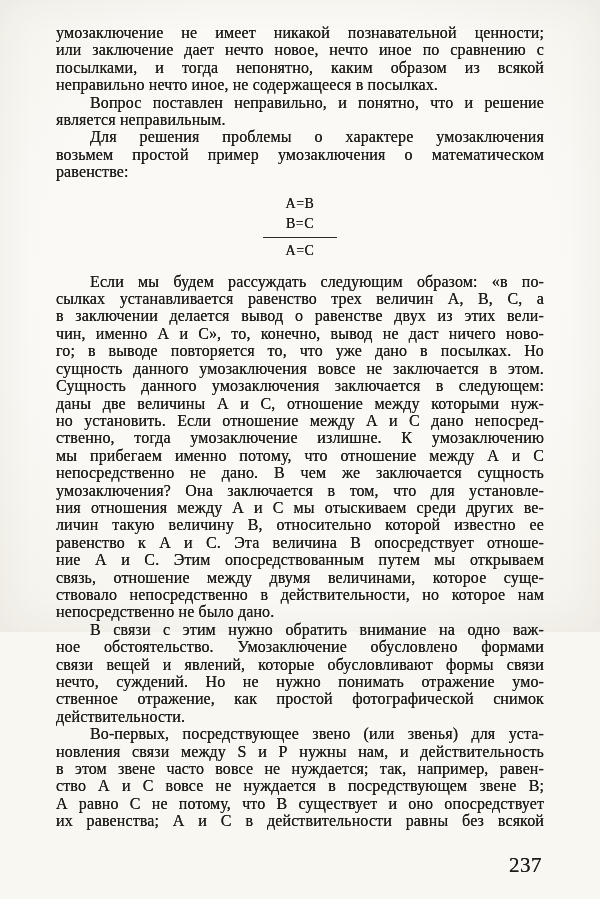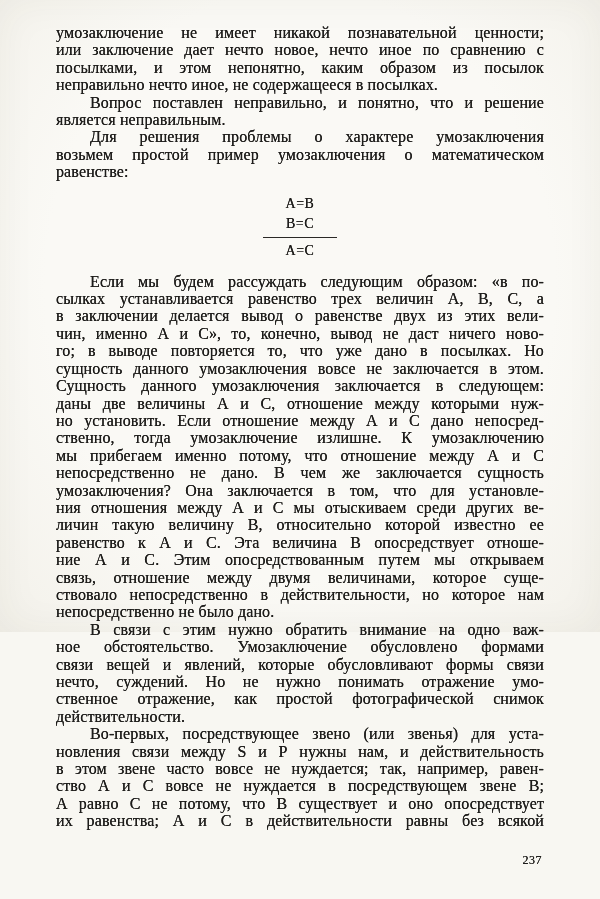--- a/index.html
+++ b/index.html
@@ -51,34 +51,34 @@
   .formula .rule {
     width: 74px;
     height: 0;
     border-top: 1.6px solid #2a2926;
     margin: 3px auto 3px auto;
   }
   .page-number {
     position: absolute;
     top: 853px;
     right: 58px;
-    font-size: 12px;
+    font-size: 21px;
     letter-spacing: 0.5px;
     text-shadow: 0 0 0.45px currentColor;
   }
 </style>
 </head>
 <body>
 
 <div class="page">
   <div class="text-column" id="text-column">
       <div class="paragraph">
         <div class="tline">умозаключение не имеет никакой познавательной ценности;</div>
         <div class="tline">или заключение дает нечто новое, нечто иное по сравнению с</div>
-        <div class="tline">посылками, и этом непонятно, каким образом из посылок</div>
+        <div class="tline">посылками, и тогда непонятно, каким образом из всякой</div>
         <div class="tline short-last">неправильно нечто иное, не содержащееся в посылках.</div>
       </div>
       <div class="paragraph">
         <div class="tline first-indent">Вопрос поставлен неправильно, и понятно, что и решение</div>
         <div class="tline short-last">является неправильным.</div>
       </div>
       <div class="paragraph">
         <div class="tline first-indent">Для решения проблемы о характере умозаключения</div>
         <div class="tline">возьмем простой пример умозаключения о математическом</div>
         <div class="tline short-last">равенстве:</div>

